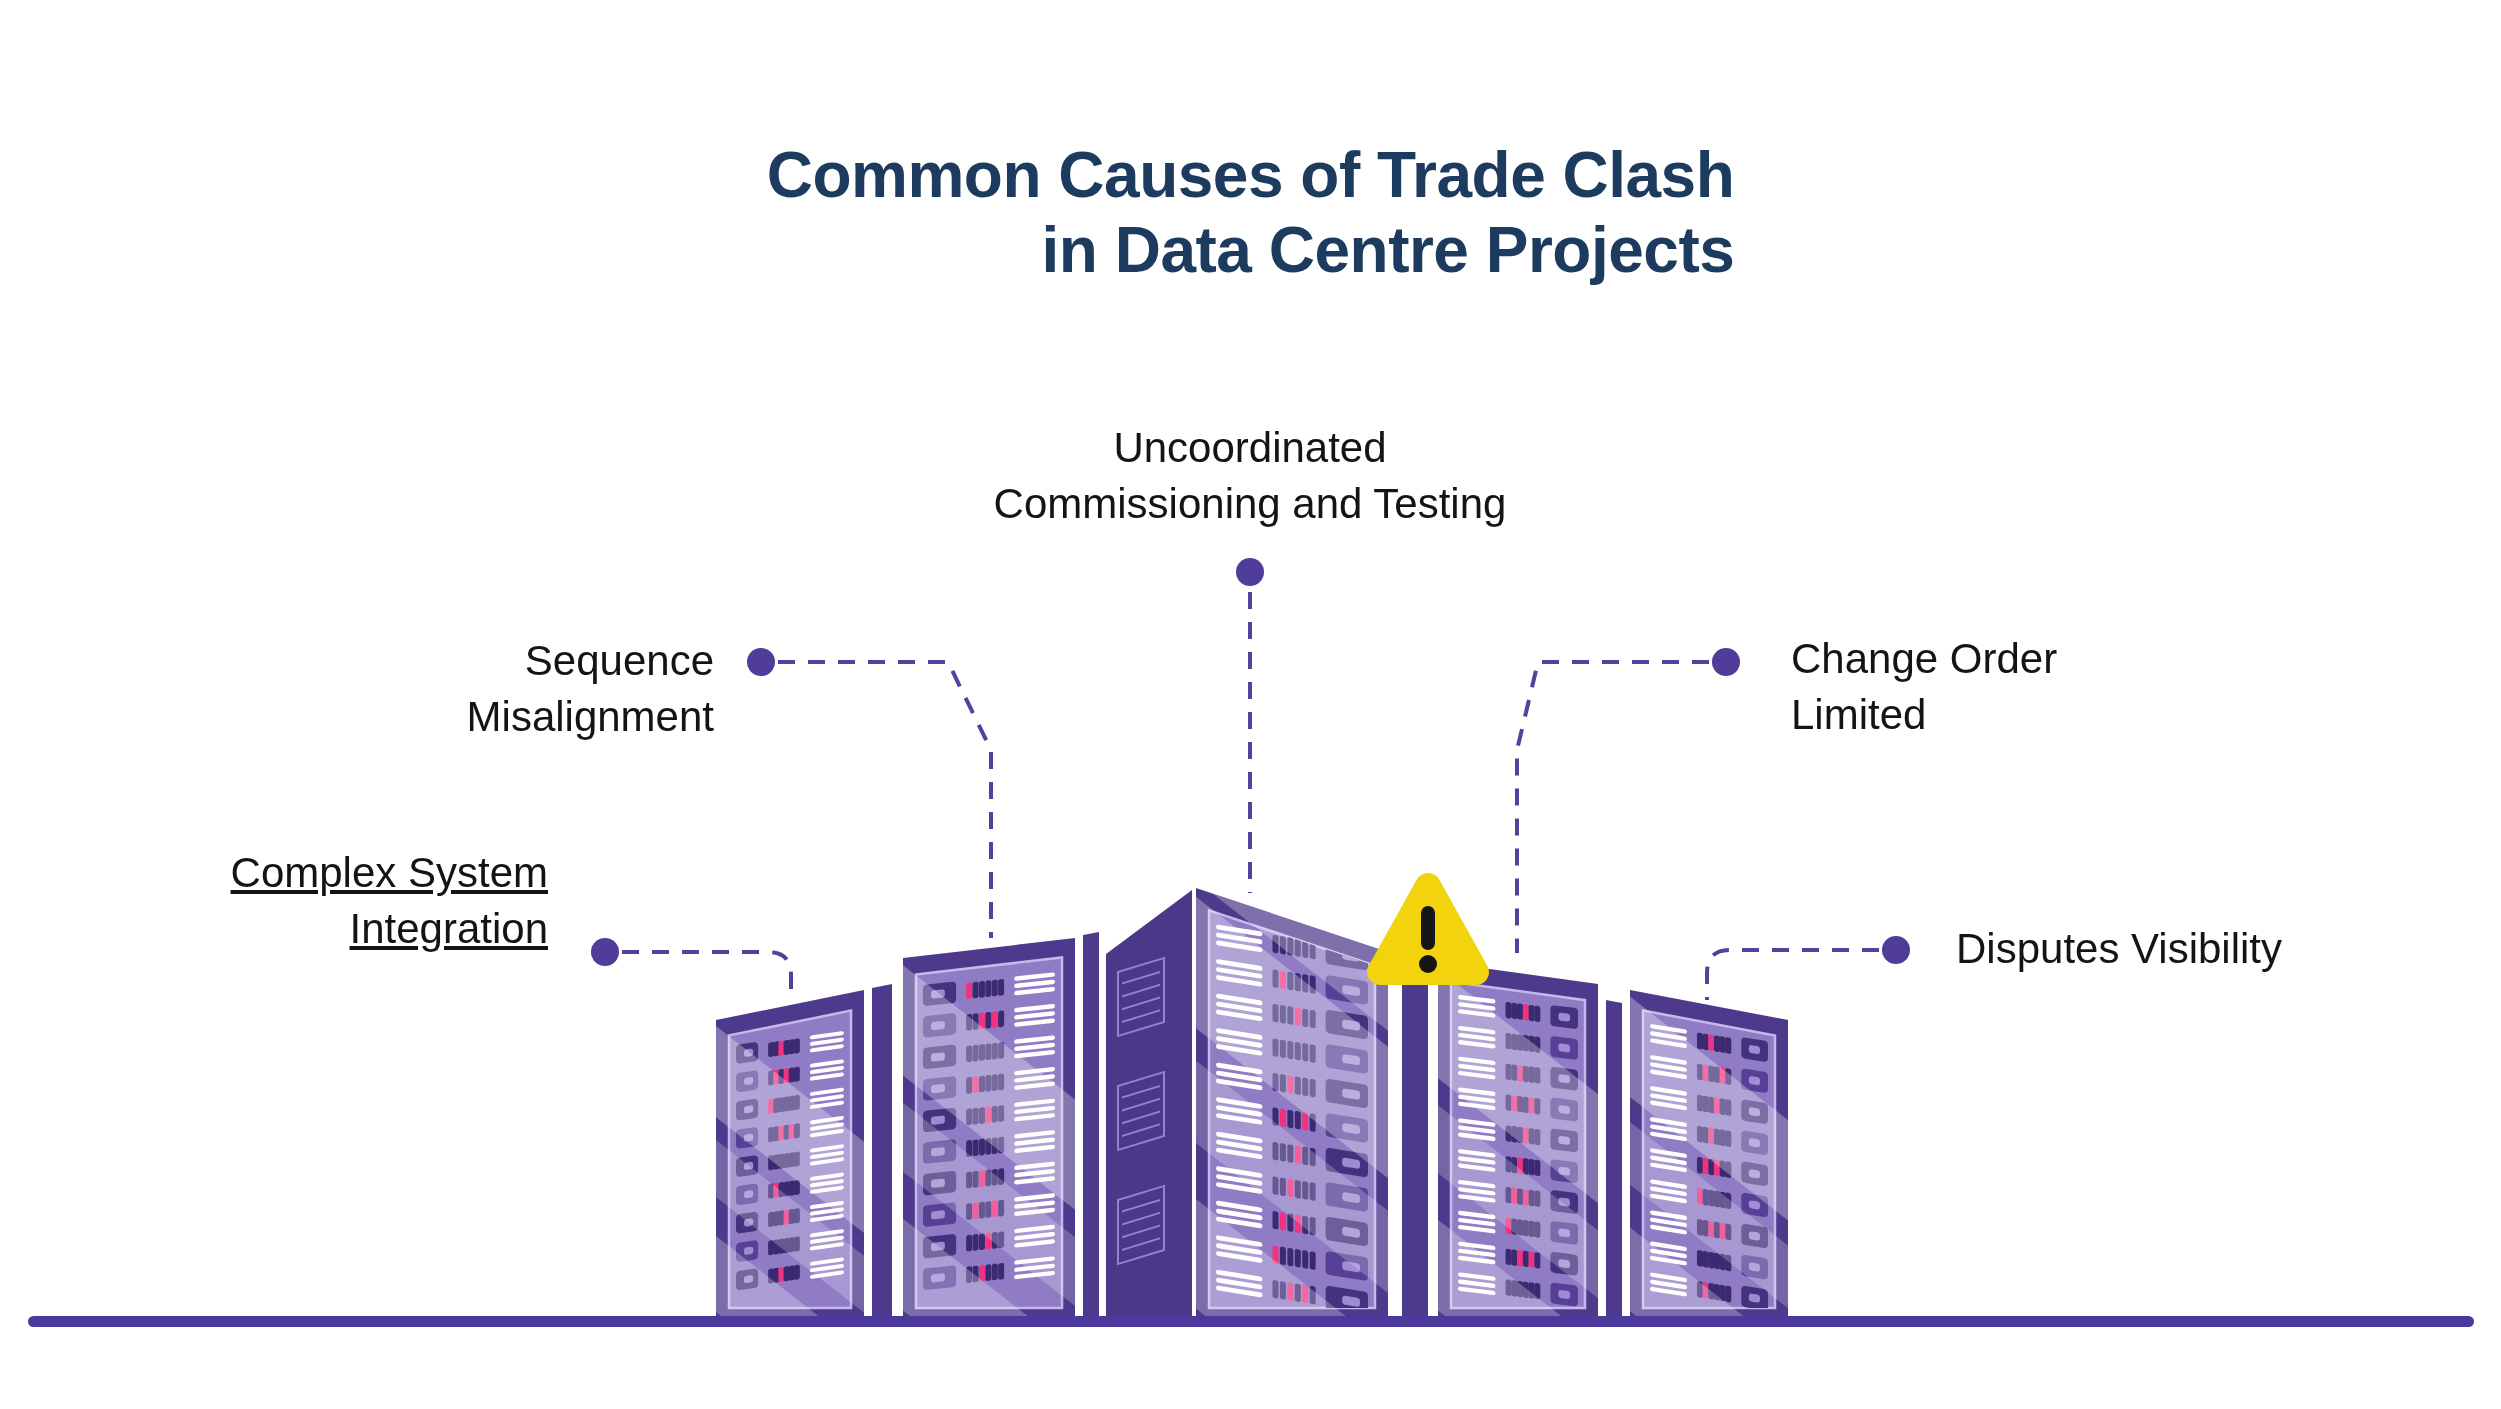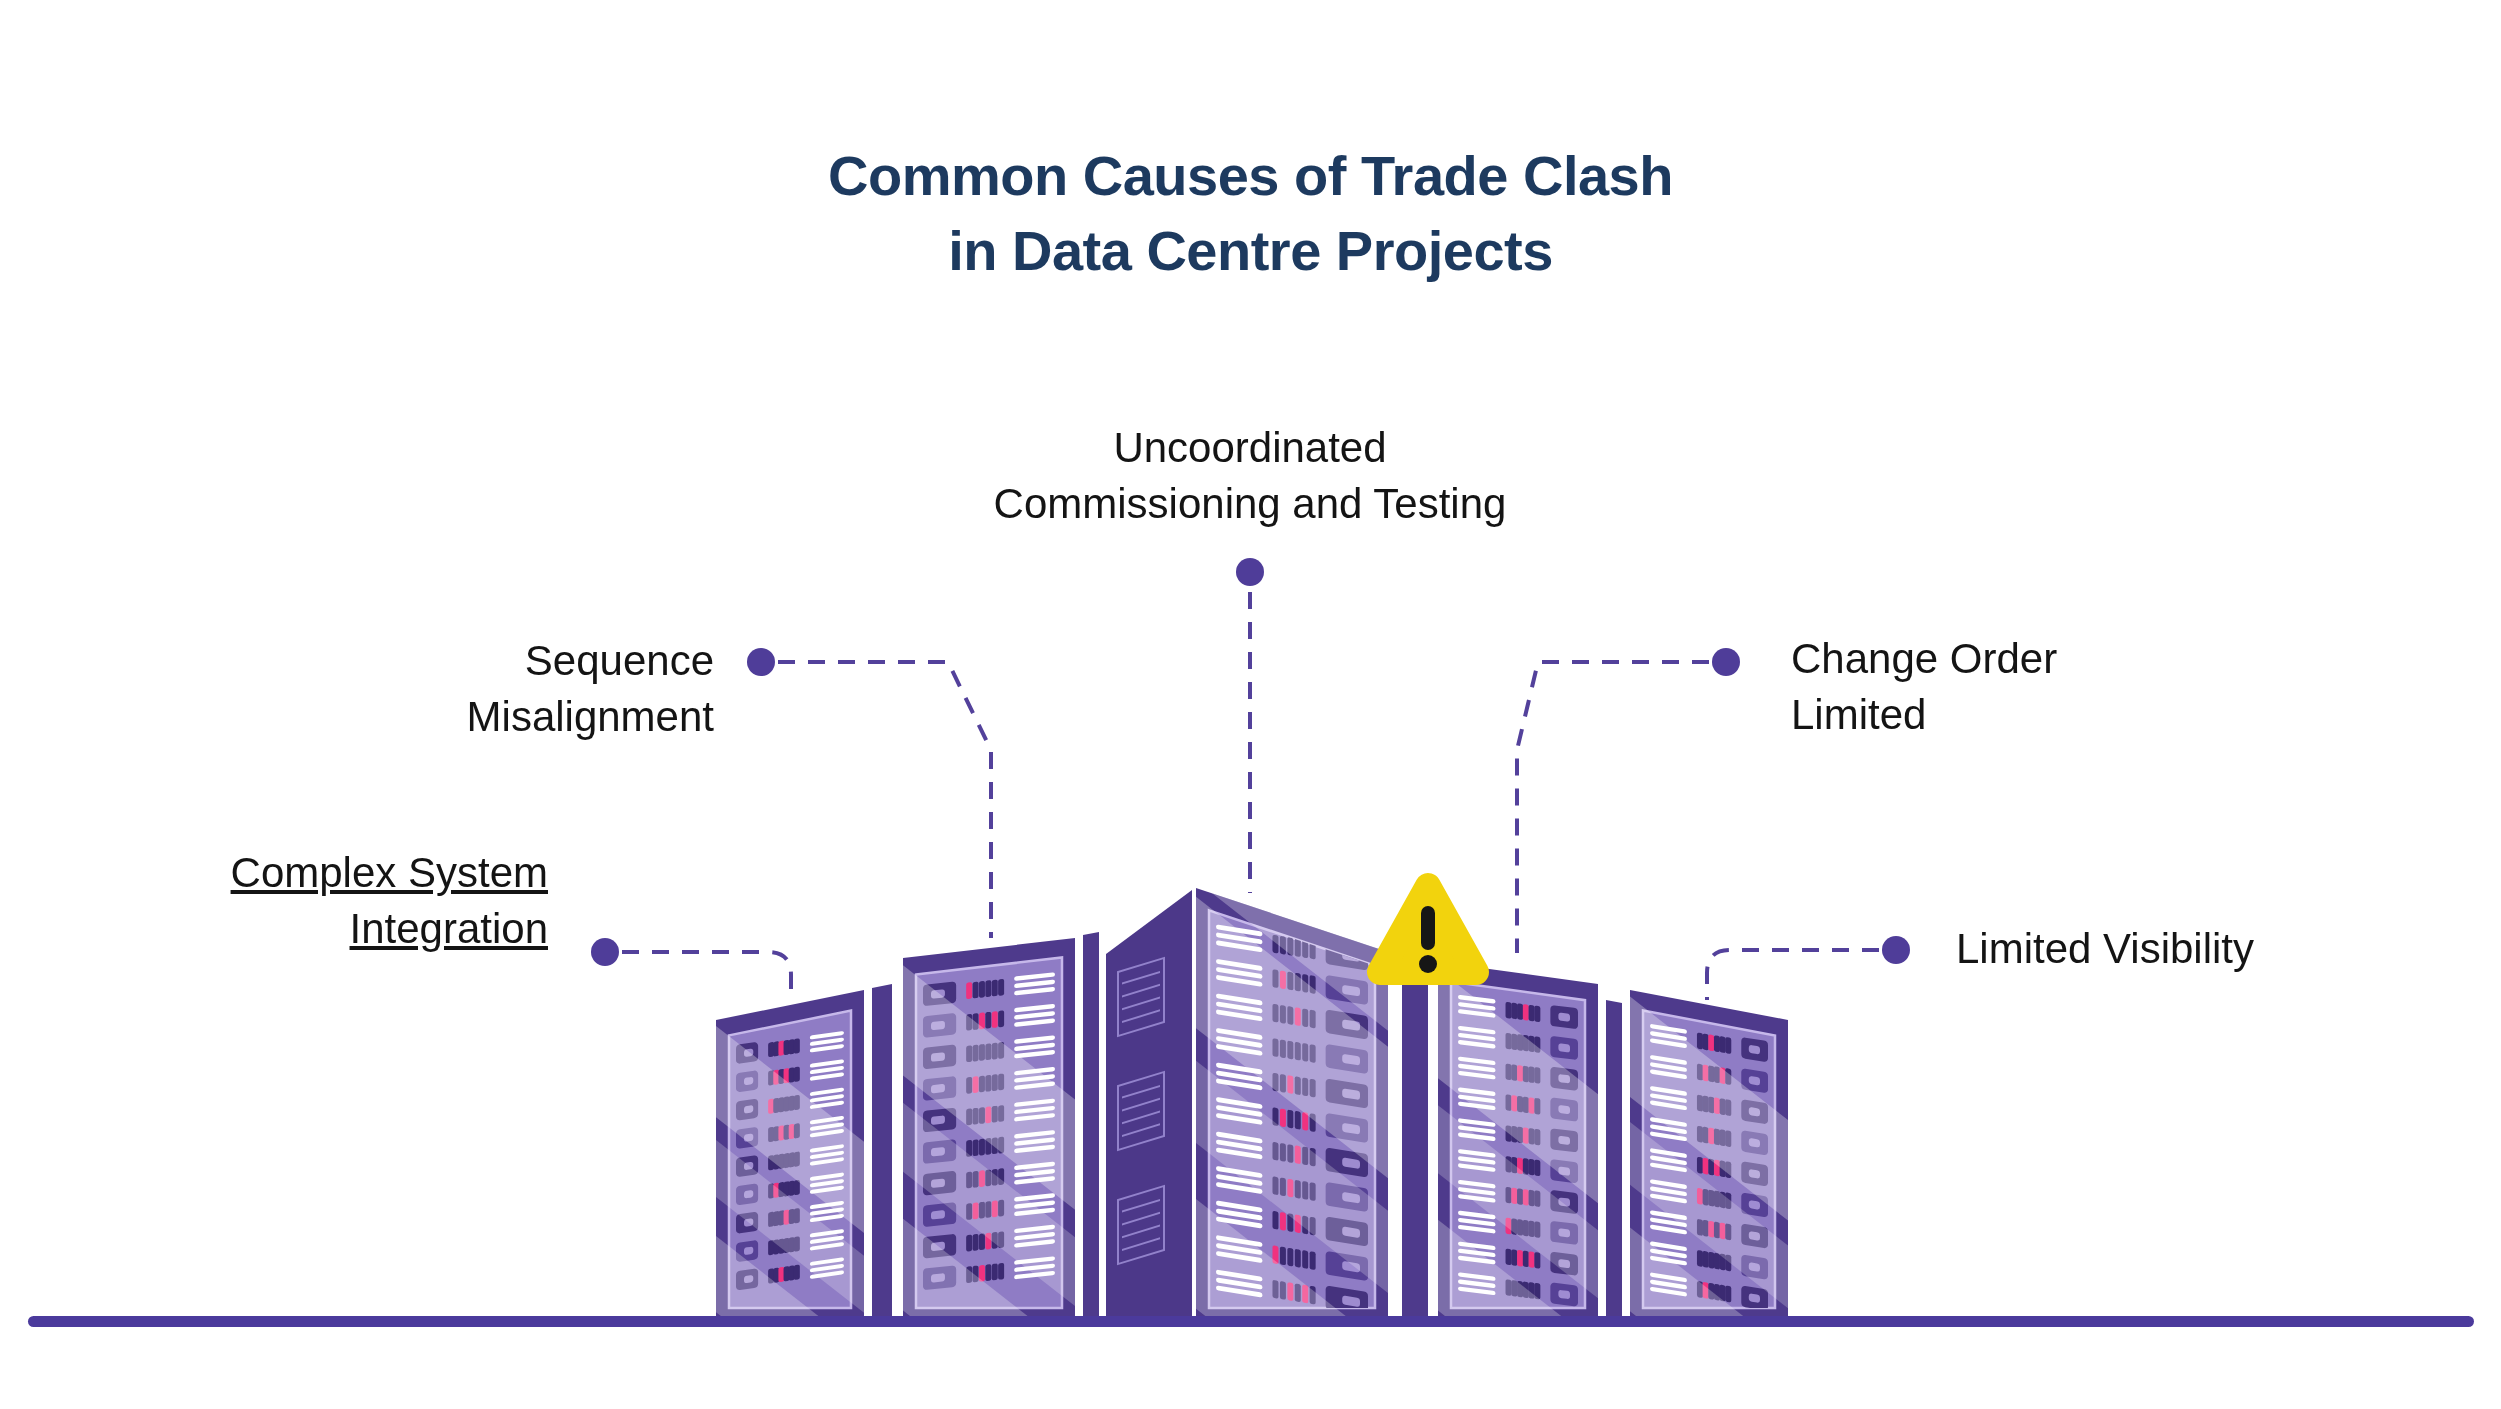--- a/index.html
+++ b/index.html
@@ -6,22 +6,22 @@
   .stage{
     position:relative;
     width:2501px;height:1409px;
     background:#ffffff;
     overflow:hidden;
     font-family:"Liberation Sans", sans-serif;
   }
   .scene-svg{position:absolute;left:0;top:0;width:2501px;height:1409px;}
   .title{
     position:absolute;left:50%;top:138px;transform:translateX(-50%);
-    text-align:center;
-    font-size:56px;line-height:75px;font-weight:bold;
+    text-align:right;
+    font-size:64px;line-height:75px;font-weight:bold;
     letter-spacing:-0.5px;
     color:var(--c-title,#1d3a5f);
     white-space:nowrap;
   }
   .cause-label{
     position:absolute;
     font-size:42px;line-height:56px;font-weight:400;
     color:var(--c-text,#141414);
     white-space:nowrap;
   }
@@ -743,16 +743,16 @@
     <div>Change Order</div>
     <div>Limited</div>
   </div>
 
   <div class="cause-label cause-left-lower">
     <div>Complex System</div>
     <div>Integration</div>
   </div>
 
   <div class="cause-label cause-right-lower">
-    <div>Limited Visibility</div>
+    <div>Disputes Visibility</div>
   </div>
 
 </div>
 
 </body></html>

